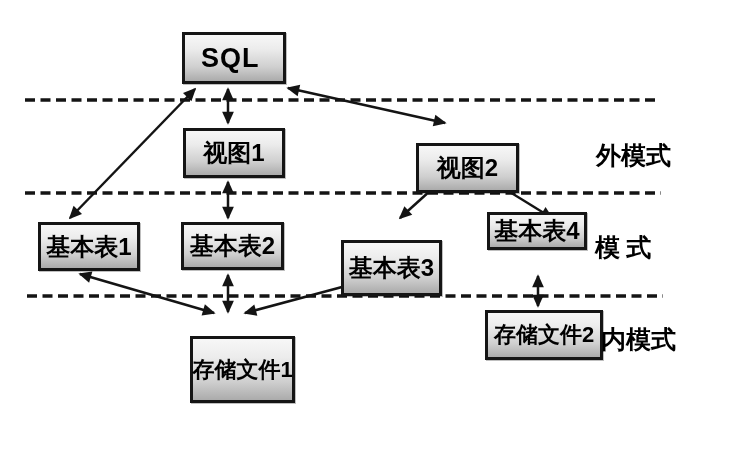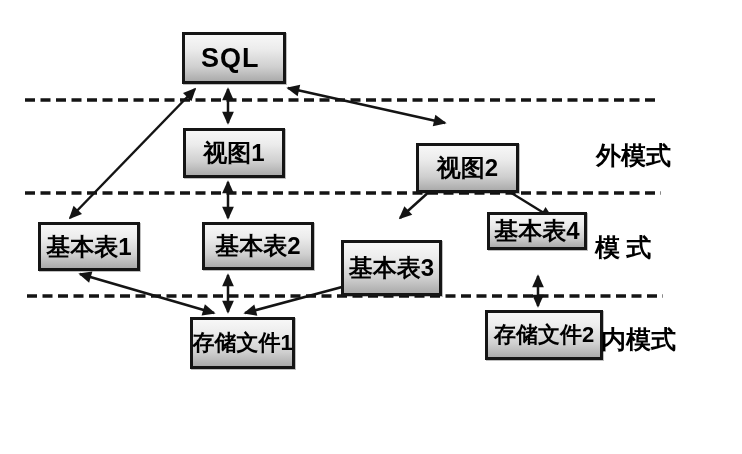--- a/index.html
+++ b/index.html
@@ -102,33 +102,33 @@
   </div>
 
   <div class="node" style="left:416px;top:143px;width:103px;height:50px">
     <span class="node-label">视图2</span>
   </div>
 
   <div class="node" style="left:38px;top:222px;width:102px;height:49px">
     <span class="node-label">基本表1</span>
   </div>
 
-  <div class="node" style="left:202px;top:222px;width:112px;height:48px">
+  <div class="node" style="left:181px;top:222px;width:103px;height:48px">
     <span class="node-label">基本表2</span>
   </div>
 
   <div class="node" style="left:341px;top:240px;width:101px;height:56px">
     <span class="node-label">基本表3</span>
   </div>
 
   <div class="node" style="left:487px;top:212px;width:100px;height:38px">
     <span class="node-label">基本表4</span>
   </div>
 
-  <div class="node" style="left:190px;top:317px;width:105px;height:52px">
+  <div class="node" style="left:190px;top:336px;width:105px;height:67px">
     <span class="node-label file-label">存储文件1</span>
   </div>
 
   <div class="node" style="left:485px;top:310px;width:118px;height:50px">
     <span class="node-label file-label">存储文件2</span>
   </div>
 
   <div class="layer-label" style="left:595px;top:234px">模 式</div>
   <div class="layer-label" style="left:596px;top:142px">外模式</div>
   <div class="layer-label" style="left:601px;top:326px">内模式</div>

